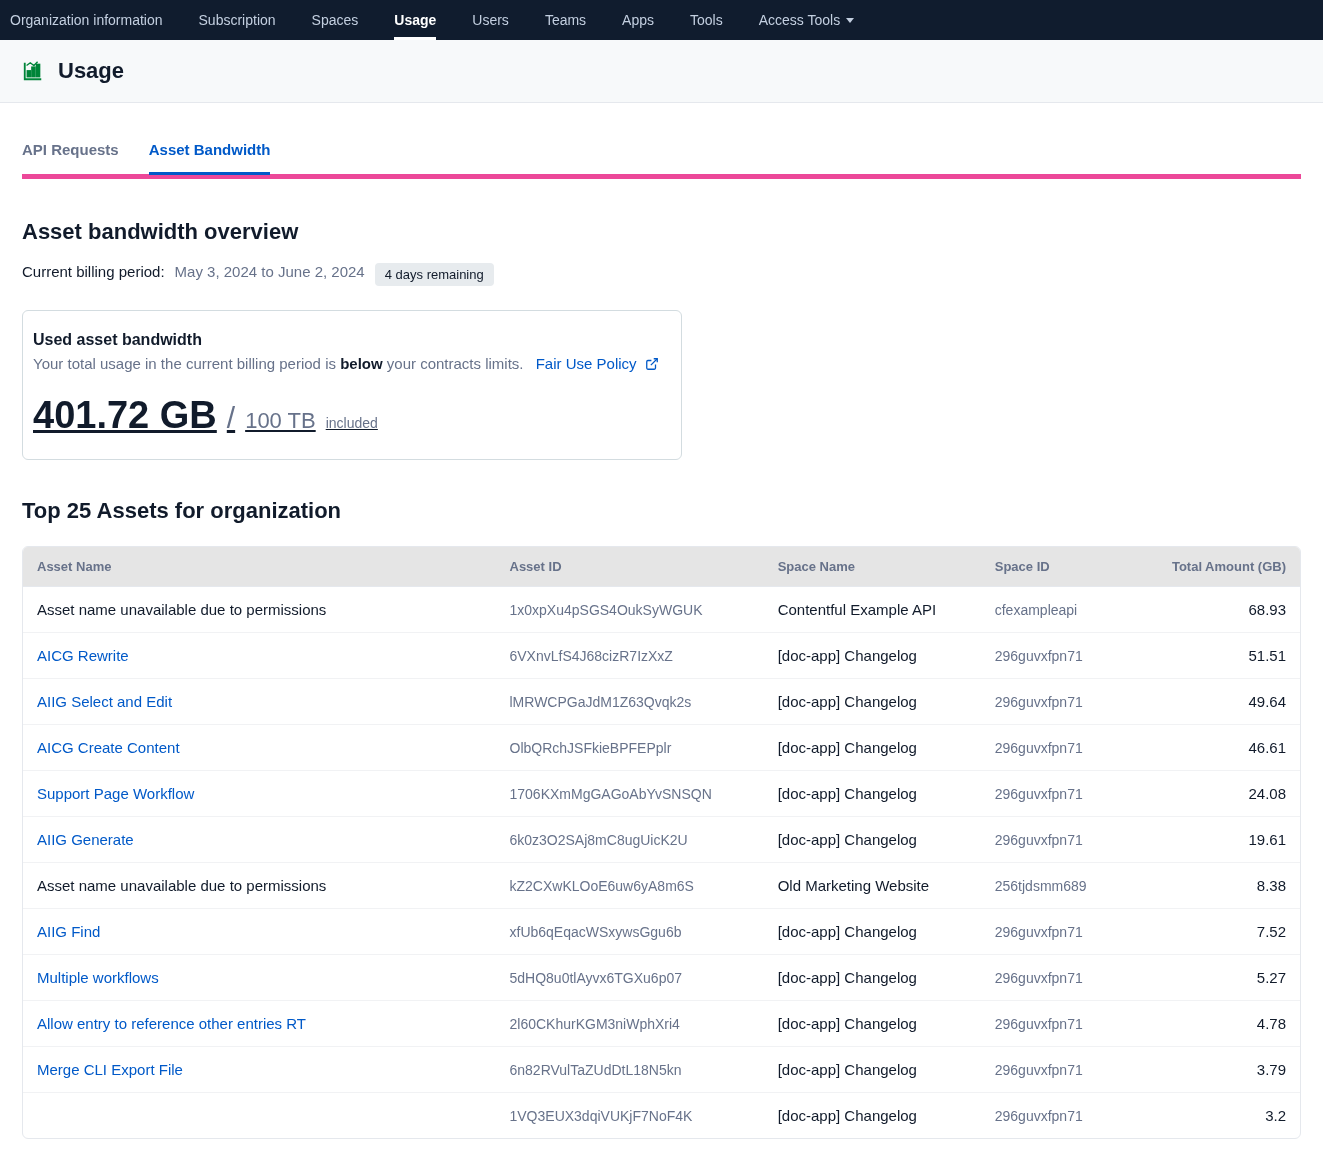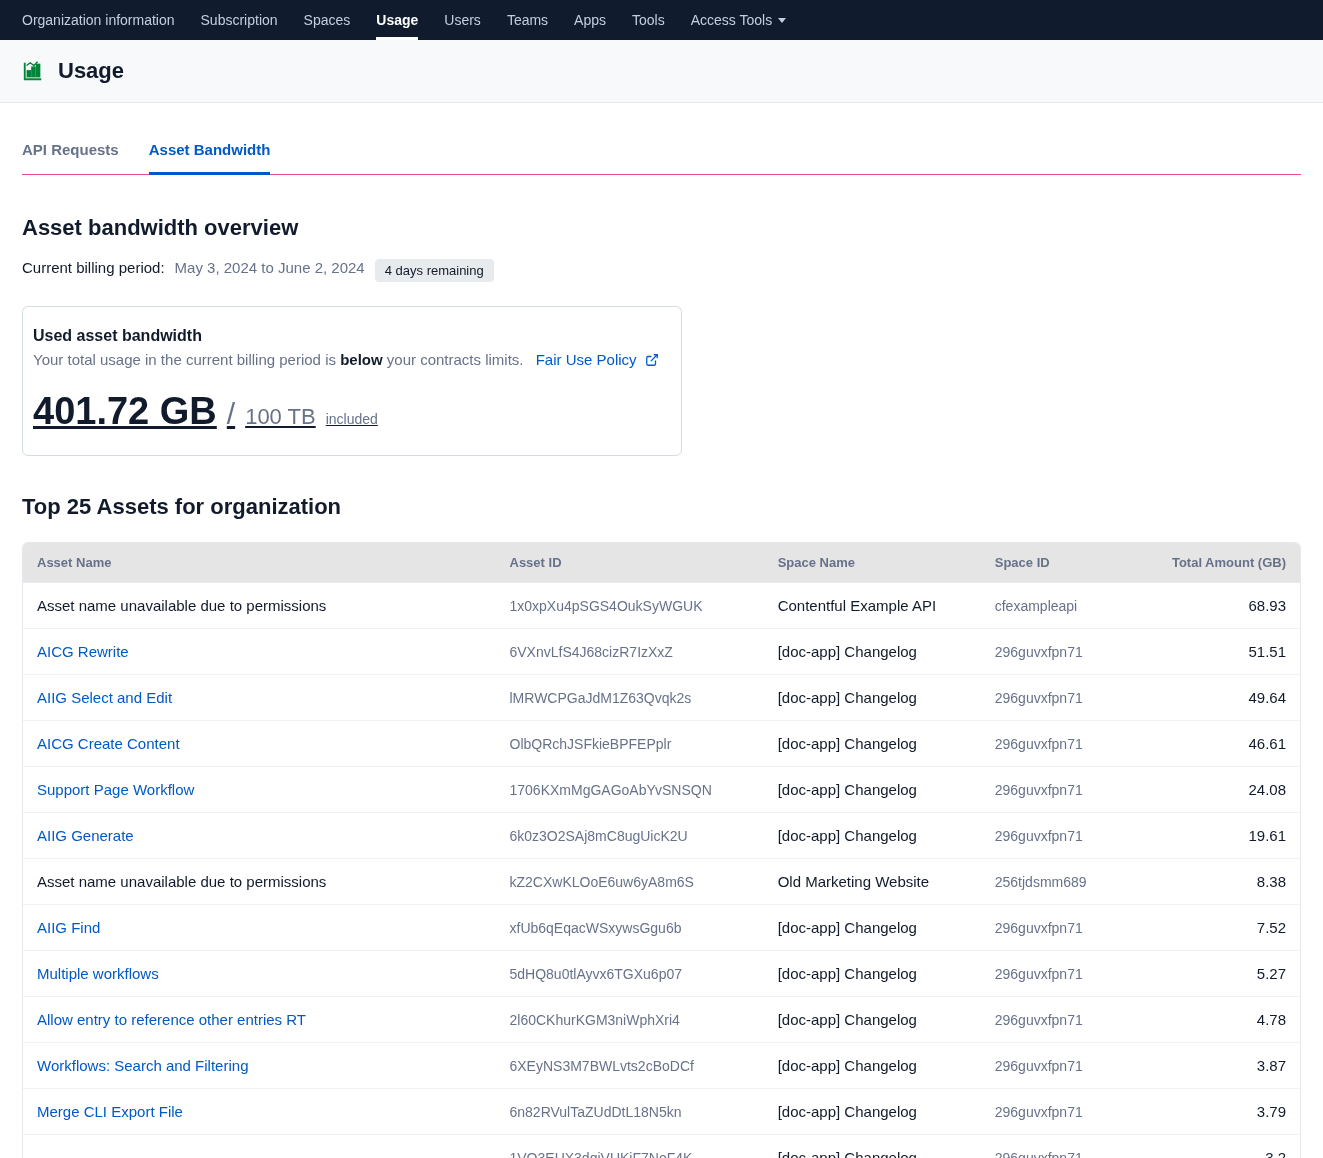--- a/index.html
+++ b/index.html
@@ -7,22 +7,22 @@
     font-family: -apple-system, BlinkMacSystemFont, "Segoe UI", Helvetica, Arial, sans-serif;
     color: #111b2b;
     background: #fff;
     font-size: 14px;
   }
   .topnav {
     display: flex;
     align-items: center;
     background: #101c2e;
     height: 40px;
-    padding: 0 22px;
-    gap: 26px;
+    padding: 0 10px;
+    gap: 36px;
   }
   .topnav-item {
     color: #c3cfe0;
     font-size: 14px;
     cursor: pointer;
     height: 40px;
     display: flex;
     align-items: center;
   }
   .topnav-item.active {
@@ -53,21 +53,21 @@
   .page-title {
     font-size: 22px;
     font-weight: 600;
   }
   .content {
     padding: 0 22px 40px 22px;
   }
   .subtabs {
     display: flex;
     gap: 30px;
-    border-bottom: 1px solid #ec4899;
+    border-bottom: 5px solid #ec4899;
     margin-top: 26px;
   }
   .subtab {
     padding: 12px 0 14px 0;
     font-size: 15px;
     color: #67728a;
     font-weight: 600;
     cursor: pointer;
   }
   .subtab.active {
@@ -353,27 +353,20 @@
           <td class="right amount">5.27</td>
         </tr>
         <tr>
           <td class="asset"><a>Allow entry to reference other entries RT</a></td>
           <td class="assetid">2l60CKhurKGM3niWphXri4</td>
           <td>[doc-app] Changelog</td>
           <td class="spaceid">296guvxfpn71</td>
           <td class="right amount">4.78</td>
         </tr>
         <tr>
-          <td class="asset"><a>Workflows: Search and Filtering</a></td>
-          <td class="assetid">6XEyNS3M7BWLvts2cBoDCf</td>
-          <td>[doc-app] Changelog</td>
-          <td class="spaceid">296guvxfpn71</td>
-          <td class="right amount">3.87</td>
-        </tr>
-        <tr>
           <td class="asset"><a>Merge CLI Export File</a></td>
           <td class="assetid">6n82RVulTaZUdDtL18N5kn</td>
           <td>[doc-app] Changelog</td>
           <td class="spaceid">296guvxfpn71</td>
           <td class="right amount">3.79</td>
         </tr>
         <tr>
           <td class="asset"></td>
           <td class="assetid">1VQ3EUX3dqiVUKjF7NoF4K</td>
           <td>[doc-app] Changelog</td>

